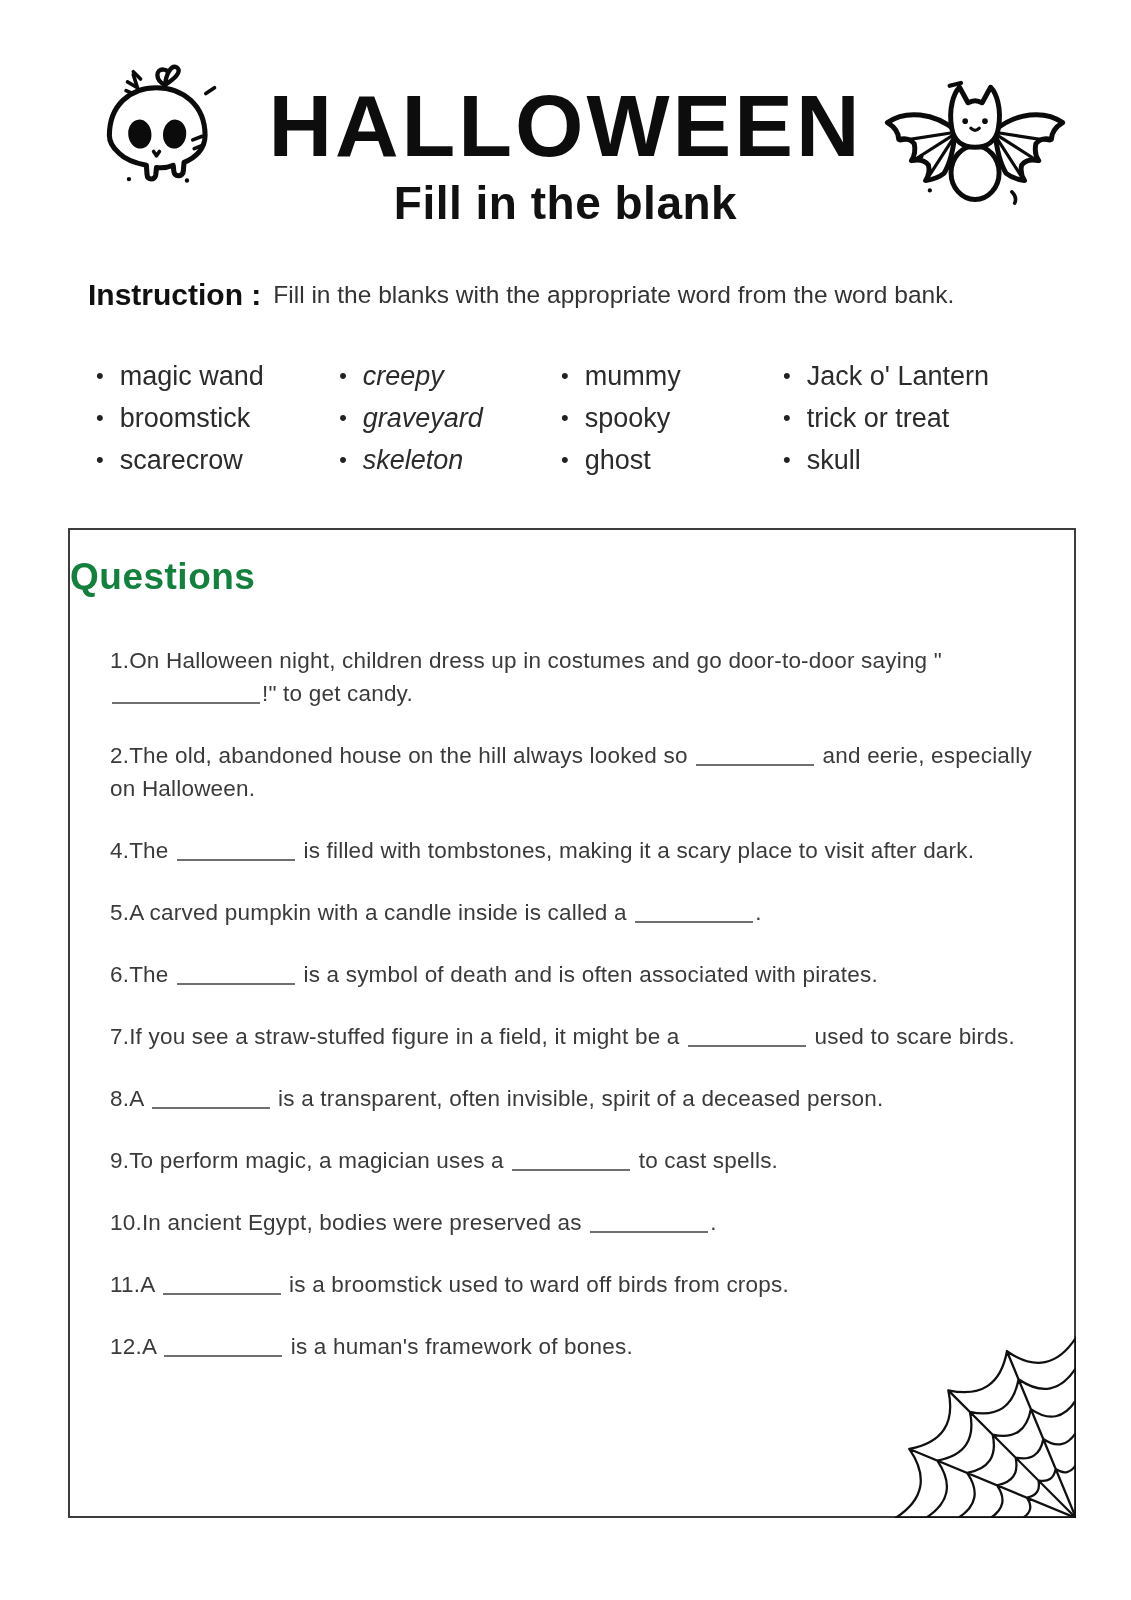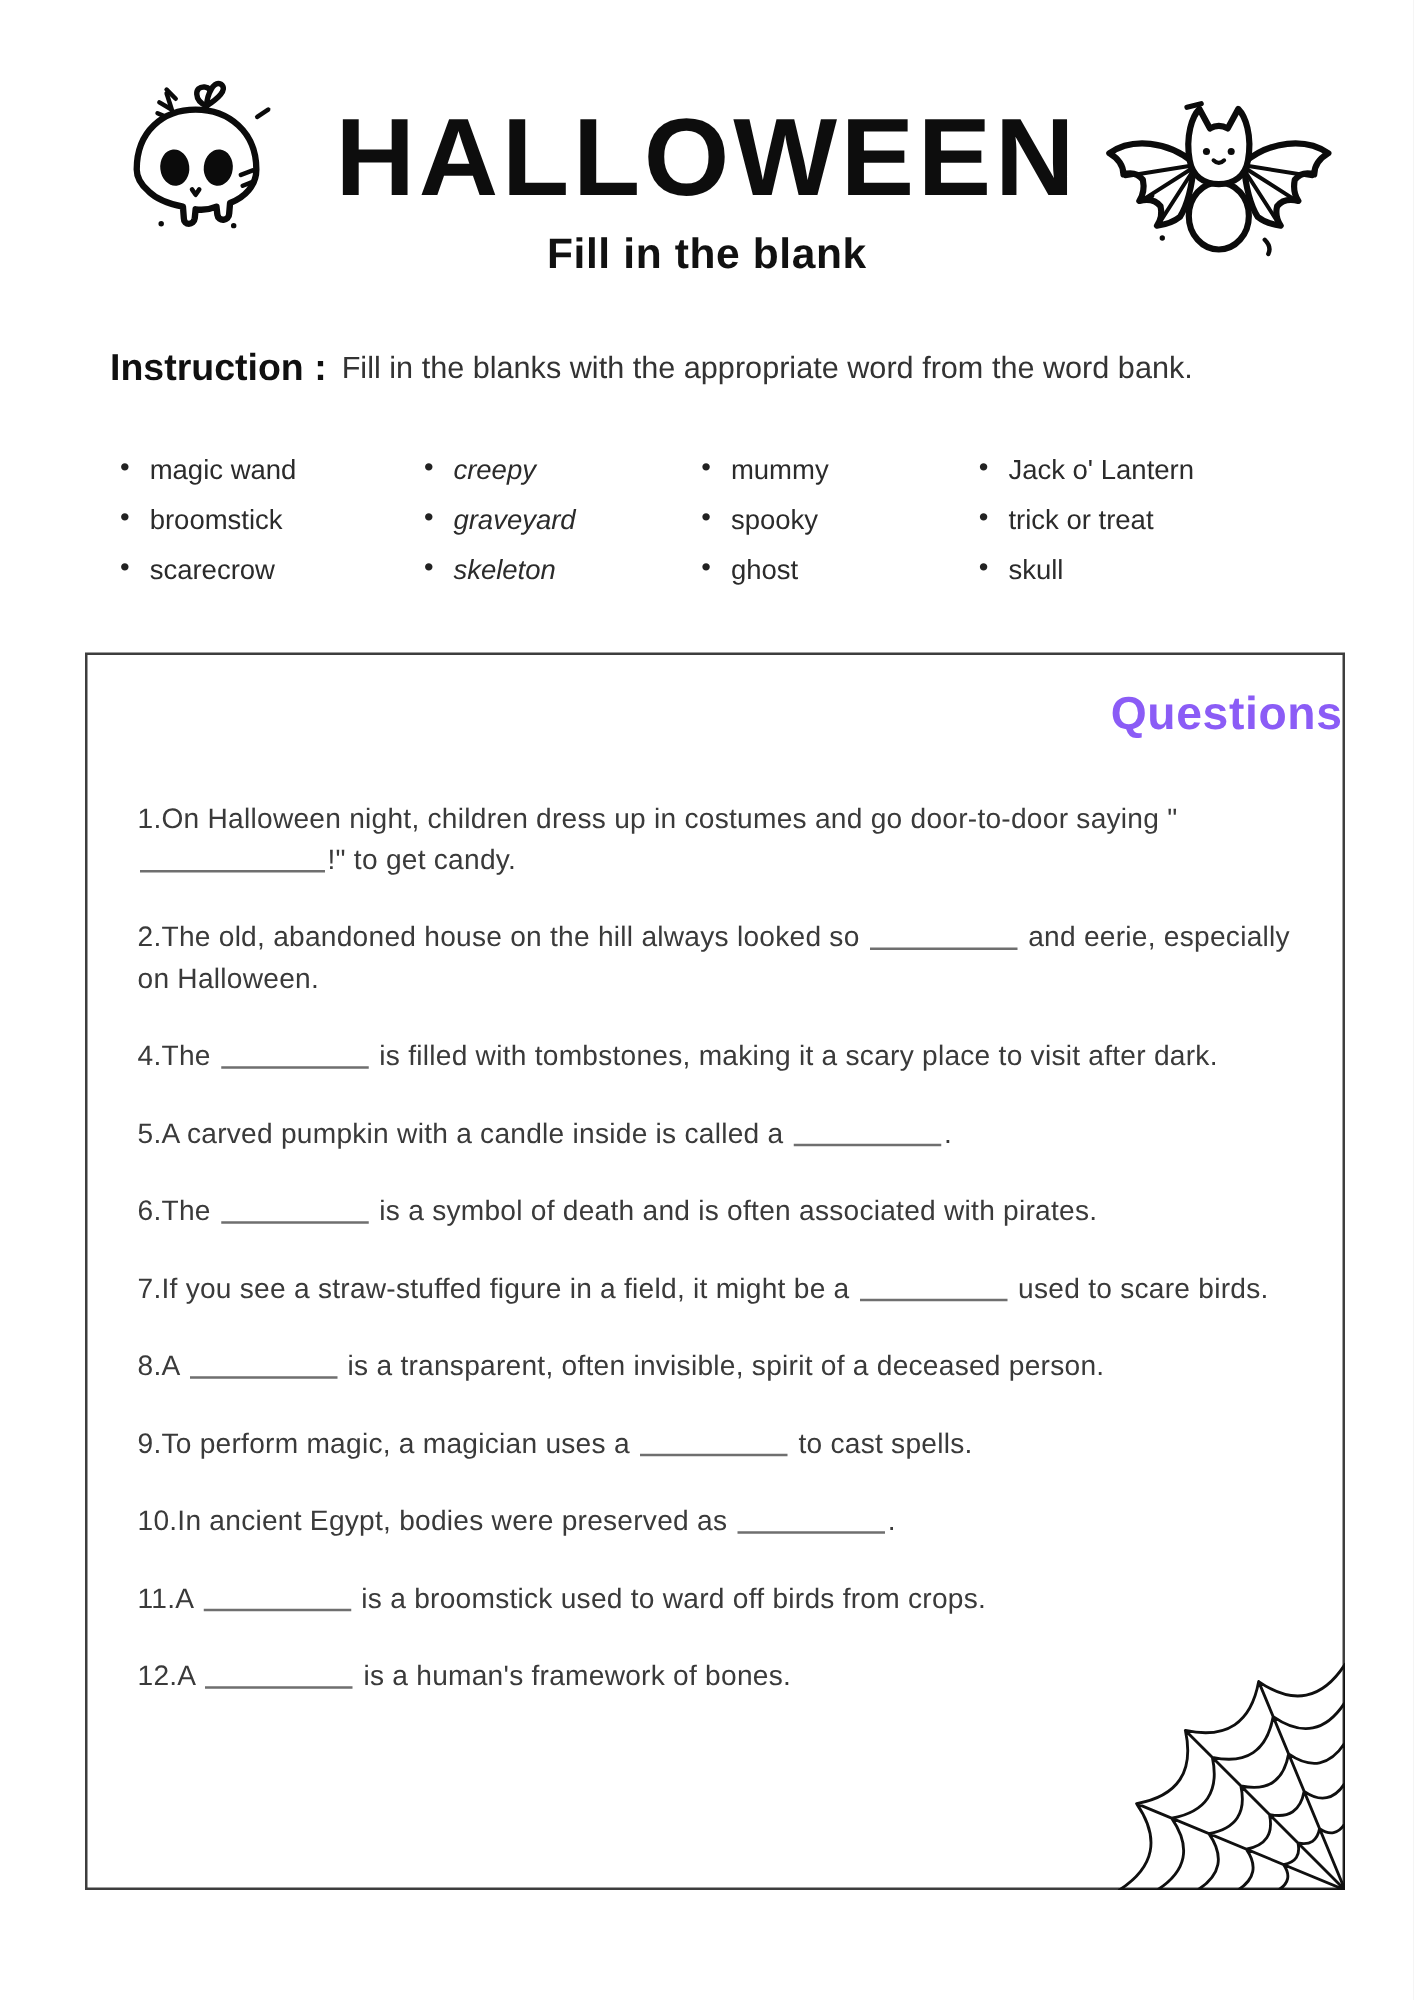--- a/index.html
+++ b/index.html
@@ -18,21 +18,21 @@
   .bat-wrap{position:absolute;left:862px;top:74px;width:212px;height:148px;}
   .title-block{position:absolute;left:0;right:0;top:0;text-align:center;}
   .main-title{
     margin:78px 0 0 0;
     font-size:88px;line-height:95px;
     font-weight:bold;letter-spacing:3px;
     color:#0d0d0d;
   }
   .sub-title{
     margin:4px 0 0 0;
-    font-size:34px;line-height:52px;
+    font-size:46px;line-height:52px;
     font-weight:bold;color:#111;
     letter-spacing:0.5px;
   }
   
   .instruction{
     margin:28px 0 0 88px;
     display:flex;align-items:center;gap:12px;
     white-space:nowrap;
   }
   .instruction-label{font-size:30px;font-weight:bold;color:#101010;}
@@ -41,45 +41,44 @@
   .word-bank{
     display:flex;
     margin:44px 60px 0 96px;
   }
   .wb-col{list-style:none;margin:0;padding:0;}
   .wb-col:nth-child(1){width:243px;}
   .wb-col:nth-child(2){width:222px;font-style:italic;}
   .wb-col:nth-child(3){width:222px;text-align:right;}
   .wb-col:nth-child(4){flex:1;}
   .wb-col li{
-    font-size:22px;line-height:40px;color:#2b2b2b;
+    font-size:27px;line-height:40px;color:#2b2b2b;
     display:flex;align-items:baseline;
   }
   .wb-col li::before{
     content:"\2022";
     font-size:22px;
     margin-right:16px;
     position:relative;top:-2px;
     color:#222;
   }
   
   .questions-box{
     position:relative;
     margin:46px 0 0 68px;
     width:1008px;height:990px;
     border:2.5px solid #3d3d3d;
     box-sizing:border-box;
     background:#fff;
   }
   .questions-title{
     margin:26px 0 0 0;
-    text-align:right;
-    font-size:37px;font-weight:bold;color:#8b5cf6;
+    text-align:left;
+    font-size:37px;font-weight:bold;color:#15803d;
     letter-spacing:0.5px;
-    padding-left:20px;
   }
   .questions-list{padding:30px 38px 0 40px;}
   .question{
     margin:16px 0 29px 0;
     font-size:22.5px;line-height:33px;
     color:#3a3a3a;
     letter-spacing:0.2px;
   }
   .blank{
     display:inline-block;

